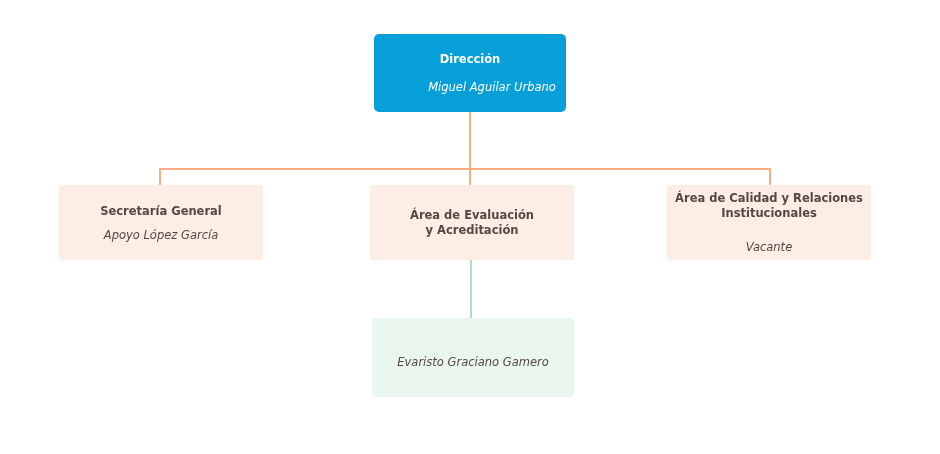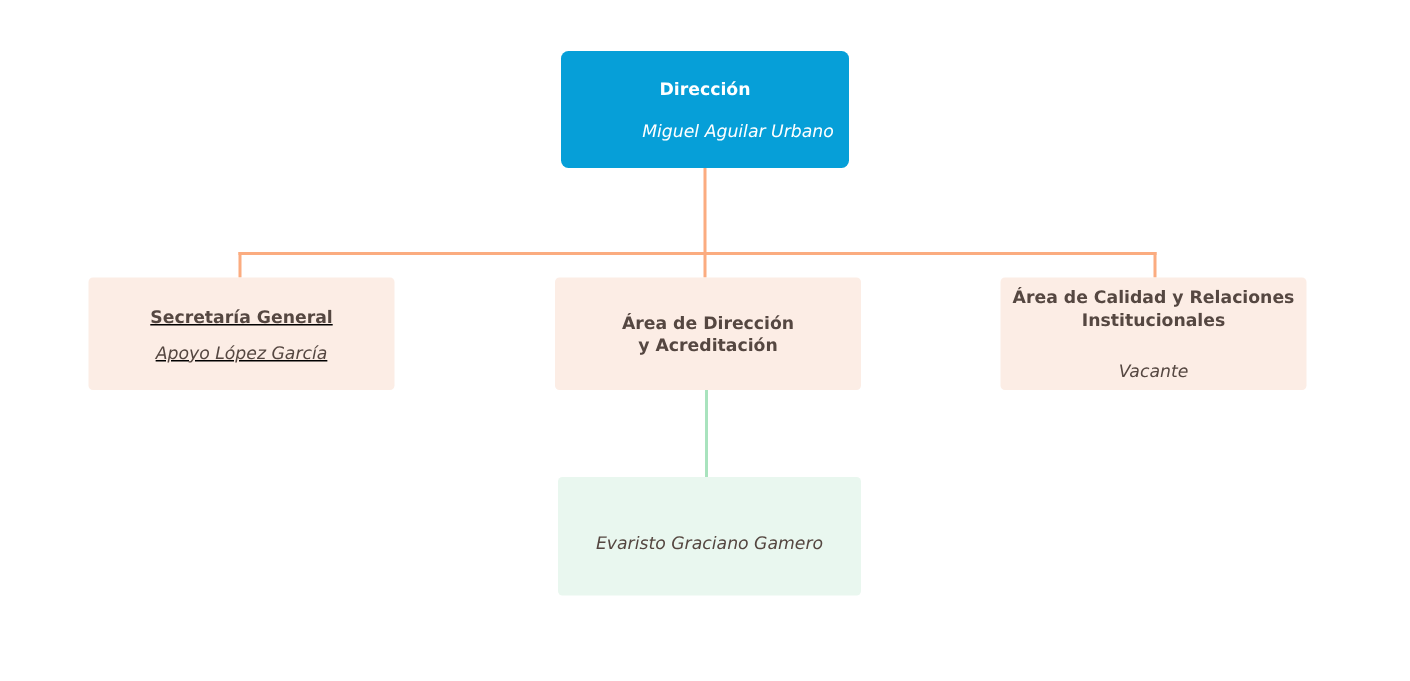--- a/index.html
+++ b/index.html
@@ -47,21 +47,21 @@
     background: #069fd8;
     border-radius: 5px;
   }
   .node-root .title, .node-root .person { color: #ffffff; }
   .node-root .person { margin-top: 13px; margin-left: 44px; }
   .node-l2 {
     width: 204px; height: 75px;
     top: 185px;
     background: #fcede5;
   }
-  .node-l2-0 { left: 59px; text-decoration: underline; }
+  .node-l2-0 { left: 59px; }
   .node-l2-1 { left: 370px; }
   .node-l2-2 { left: 667px; justify-content: space-between; }
   .node-l3 {
     left: 372px; top: 318px;
     width: 202px; height: 79px;
     background: #e9f7ef;
   }
   .connector {
     position: absolute;
   }
@@ -90,21 +90,21 @@
     <div class="title">Dirección</div>
     <div class="person">Miguel Aguilar Urbano</div>
   </div>
 
   <div class="node node-l2 node-l2-0">
     <div class="title">Secretaría General</div>
     <div class="person">Apoyo López García</div>
   </div>
 
   <div class="node node-l2 node-l2-1">
-    <div class="title">Área de Dirección
+    <div class="title">Área de Evaluación
 y Acreditación</div>
   </div>
 
   <div class="node node-l2 node-l2-2">
     <div class="title">Área de Calidad y Relaciones
 Institucionales</div>
     <div class="person">Vacante</div>
   </div>
 
   <div class="node node-l3">

